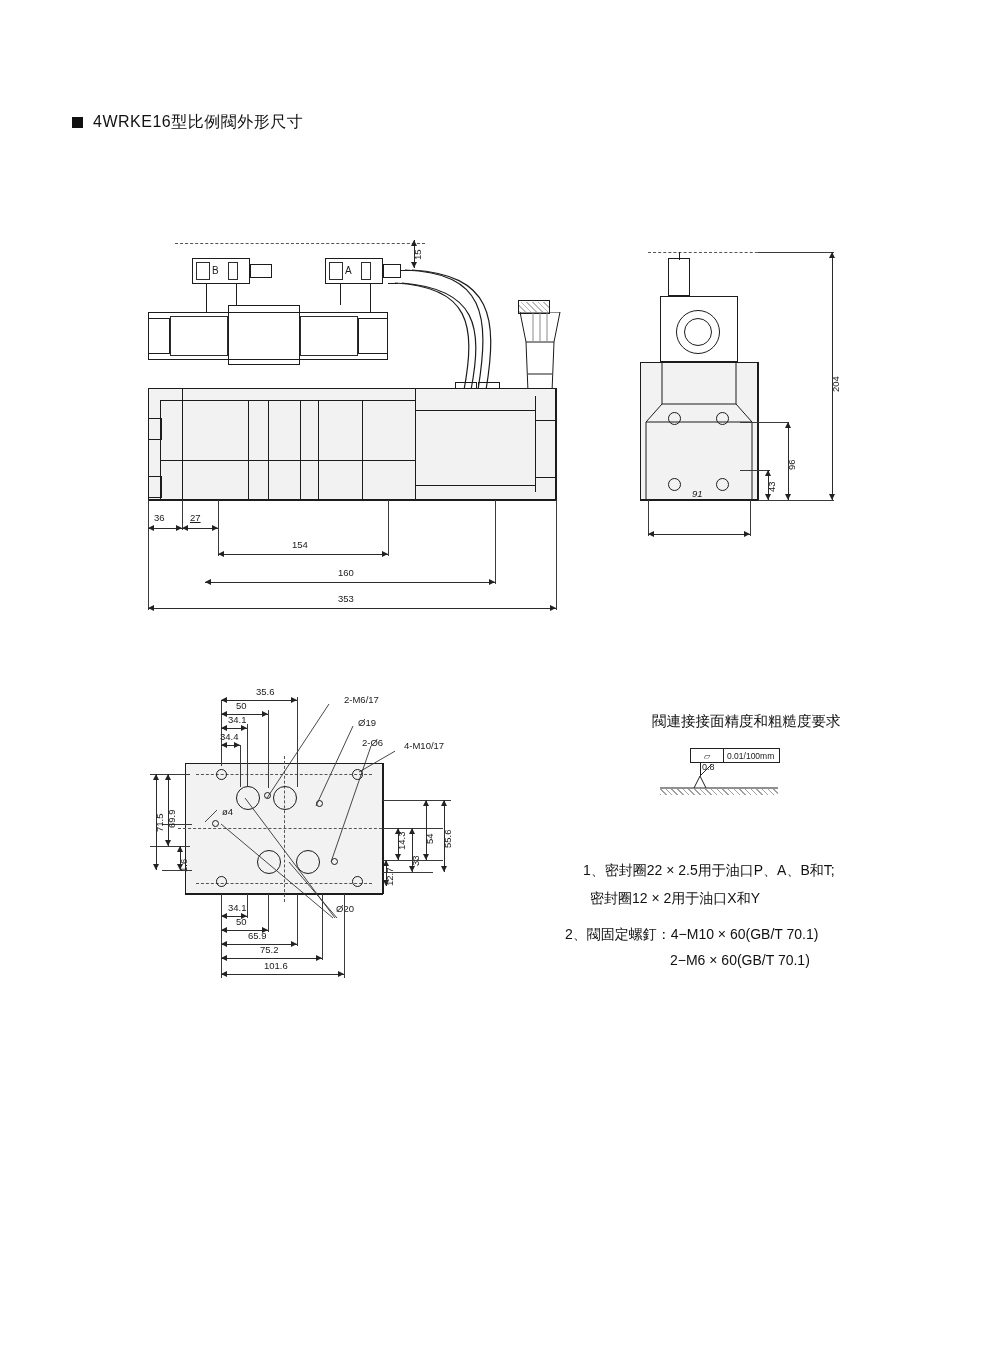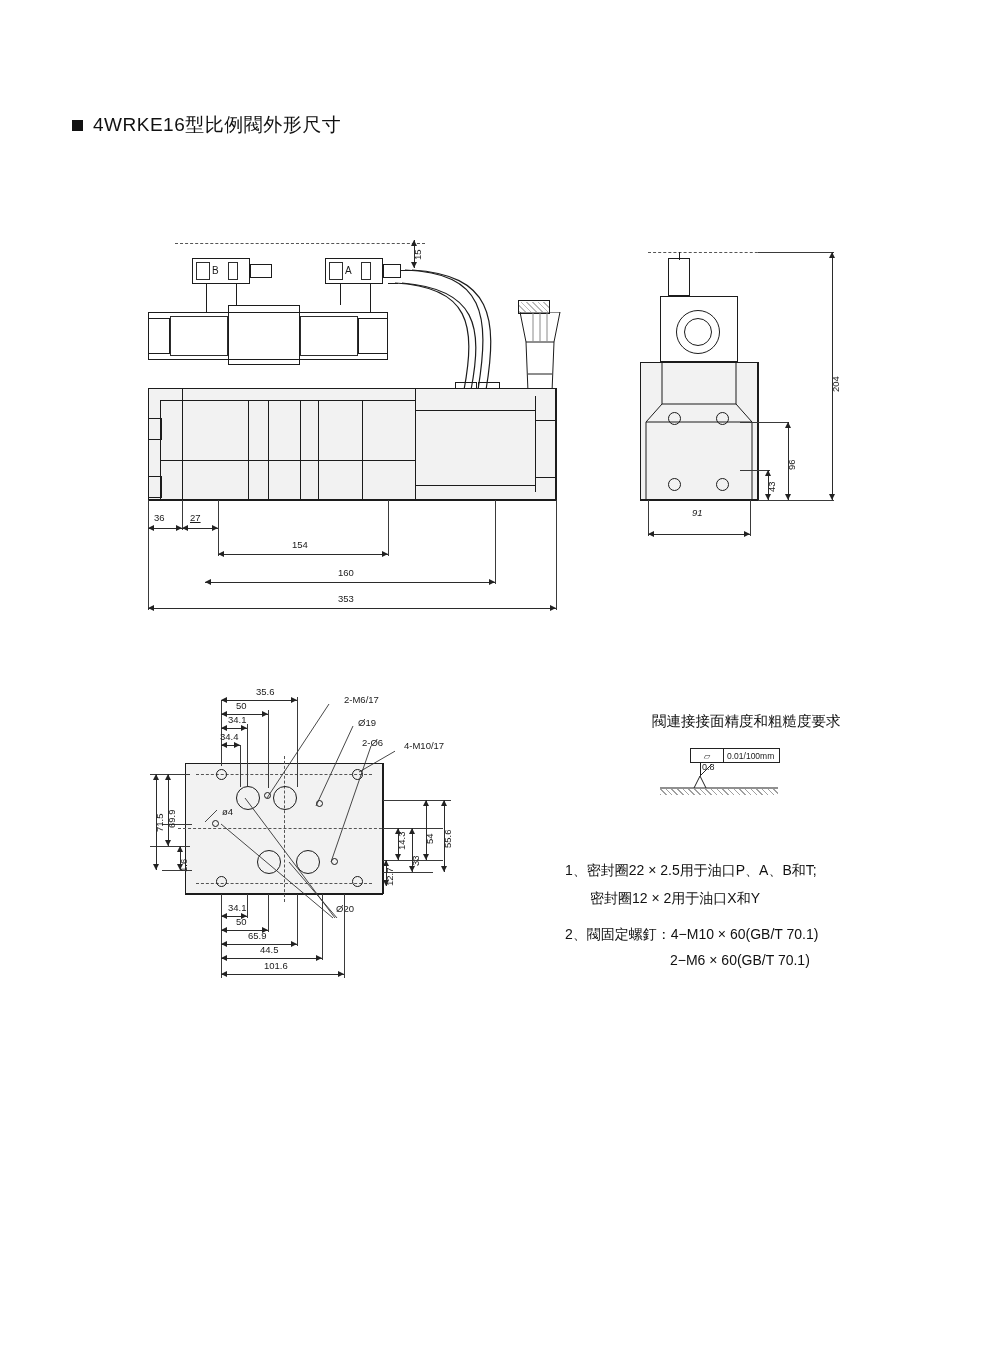--- a/index.html
+++ b/index.html
@@ -1,21 +1,21 @@
 <!DOCTYPE html>
 <html><head>
 <meta charset="utf-8">
 <style>
   html,body{margin:0;padding:0;background:#ffffff;}
   body{width:1000px;height:1354px;position:relative;font-family:"Liberation Sans",sans-serif;color:#1a1a1a;}
   .page{position:absolute;inset:0;}
   
   .title-row{position:absolute;left:72px;top:112px;display:flex;align-items:center;gap:10px;}
   .title-bullet{width:11px;height:11px;background:#111;display:inline-block;}
-  .title-text{font-size:19px;letter-spacing:.5px;color:#111;text-align:center;}
+  .title-text{font-size:16px;letter-spacing:.5px;color:#111;text-align:center;}
   
   .ln{position:absolute;background:#1c1c1c;}
   .h{height:1px;}
   .v{width:1px;}
   .thin{background:#3a3a3a;}
   .dim{position:absolute;background:#2b2b2b;}
   .lbl{position:absolute;font-size:9.5px;color:#1a1a1a;font-family:"Liberation Sans",sans-serif;white-space:nowrap;}
   .lbl.rot{transform-origin:0 0;transform:rotate(-90deg);}
   .box{position:absolute;border:1px solid #1c1c1c;box-sizing:border-box;}
   .boxl{position:absolute;border:1px solid #2d2d2d;box-sizing:border-box;}
@@ -206,21 +206,21 @@
     <div class="dim v" style="left:768px;top:470px;height:30px;width:1px;"></div>
     <div class="arrowu" style="left:765px;top:470px;"></div>
     <div class="arrowd" style="left:765px;top:494px;"></div>
     <div class="lbl rot" style="left:766px;top:492px;">43</div>
 
     <div class="ln thin v" style="left:648px;top:500px;height:36px;"></div>
     <div class="ln thin v" style="left:750px;top:500px;height:36px;"></div>
     <div class="dim h" style="left:648px;top:534px;width:102px;height:1px;"></div>
     <div class="arrowl" style="left:648px;top:531px;"></div>
     <div class="arrowr" style="left:744px;top:531px;"></div>
-    <div class="lbl" style="left:692px;top:507px;font-style:italic;">91</div>
+    <div class="lbl" style="left:692px;top:488px;font-style:italic;">91</div>
   </div>
 
   <div>
 
     <div class="box" style="left:185px;top:763px;width:198px;height:131px;"></div>
     <div class="fill2" style="left:186px;top:764px;width:196px;height:129px;"></div>
     <div class="ln h" style="left:185px;top:763px;width:198px;"></div>
     <div class="ln h" style="left:185px;top:894px;width:198px;"></div>
     <div class="ln v" style="left:185px;top:763px;height:131px;"></div>
     <div class="ln v" style="left:383px;top:763px;height:131px;"></div>
@@ -358,21 +358,21 @@
     <div class="lbl" style="left:236px;top:916px;">50</div>
 
     <div class="dim h" style="left:221px;top:944px;width:76px;height:1px;"></div>
     <div class="arrowl" style="left:221px;top:941px;"></div>
     <div class="arrowr" style="left:291px;top:941px;"></div>
     <div class="lbl" style="left:248px;top:930px;">65.9</div>
 
     <div class="dim h" style="left:221px;top:958px;width:101px;height:1px;"></div>
     <div class="arrowl" style="left:221px;top:955px;"></div>
     <div class="arrowr" style="left:316px;top:955px;"></div>
-    <div class="lbl" style="left:260px;top:944px;">44.5</div>
+    <div class="lbl" style="left:260px;top:944px;">75.2</div>
 
     <div class="dim h" style="left:221px;top:974px;width:123px;height:1px;"></div>
     <div class="arrowl" style="left:221px;top:971px;"></div>
     <div class="arrowr" style="left:338px;top:971px;"></div>
     <div class="lbl" style="left:264px;top:960px;">101.6</div>
   </div>
 
   <div>
     <div class="note-title" style="left:620px;top:712px;padding-left:32px;">閥連接接面精度和粗糙度要求</div>
 
@@ -385,19 +385,19 @@
     <svg style="position:absolute;left:660px;top:762px;width:120px;height:30px;">
       <line x1="0" y1="26" x2="118" y2="26" stroke="#222" stroke-width="1.2"></line>
       <path d="M34 26 L40 14 L46 26" stroke="#222" fill="none" stroke-width="1"></path>
       <line x1="40" y1="14" x2="52" y2="2" stroke="#222" stroke-width="1"></line>
     </svg>
     <div class="lbl" style="left:702px;top:762px;font-size:9px;">0.8</div>
     <div class="hatch" style="left:660px;top:789px;width:118px;height:6px;opacity:.7;"></div>
   </div>
 
   <div>
-    <div class="note-line" style="left:565px;top:862px;">1、密封圈22 × 2.5用于油口P、A、B和T;</div>
+    <div class="note-line" style="left:583px;top:862px;">1、密封圈22 × 2.5用于油口P、A、B和T;</div>
     <div class="note-line" style="left:590px;top:890px;">密封圈12 × 2用于油口X和Y</div>
     <div class="note-line" style="left:565px;top:926px;">2、閥固定螺釘：4−M10 × 60(GB/T 70.1)</div>
     <div class="note-line" style="left:670px;top:952px;">2−M6 × 60(GB/T 70.1)</div>
   </div>
 
 </div>
 
 </body></html>

